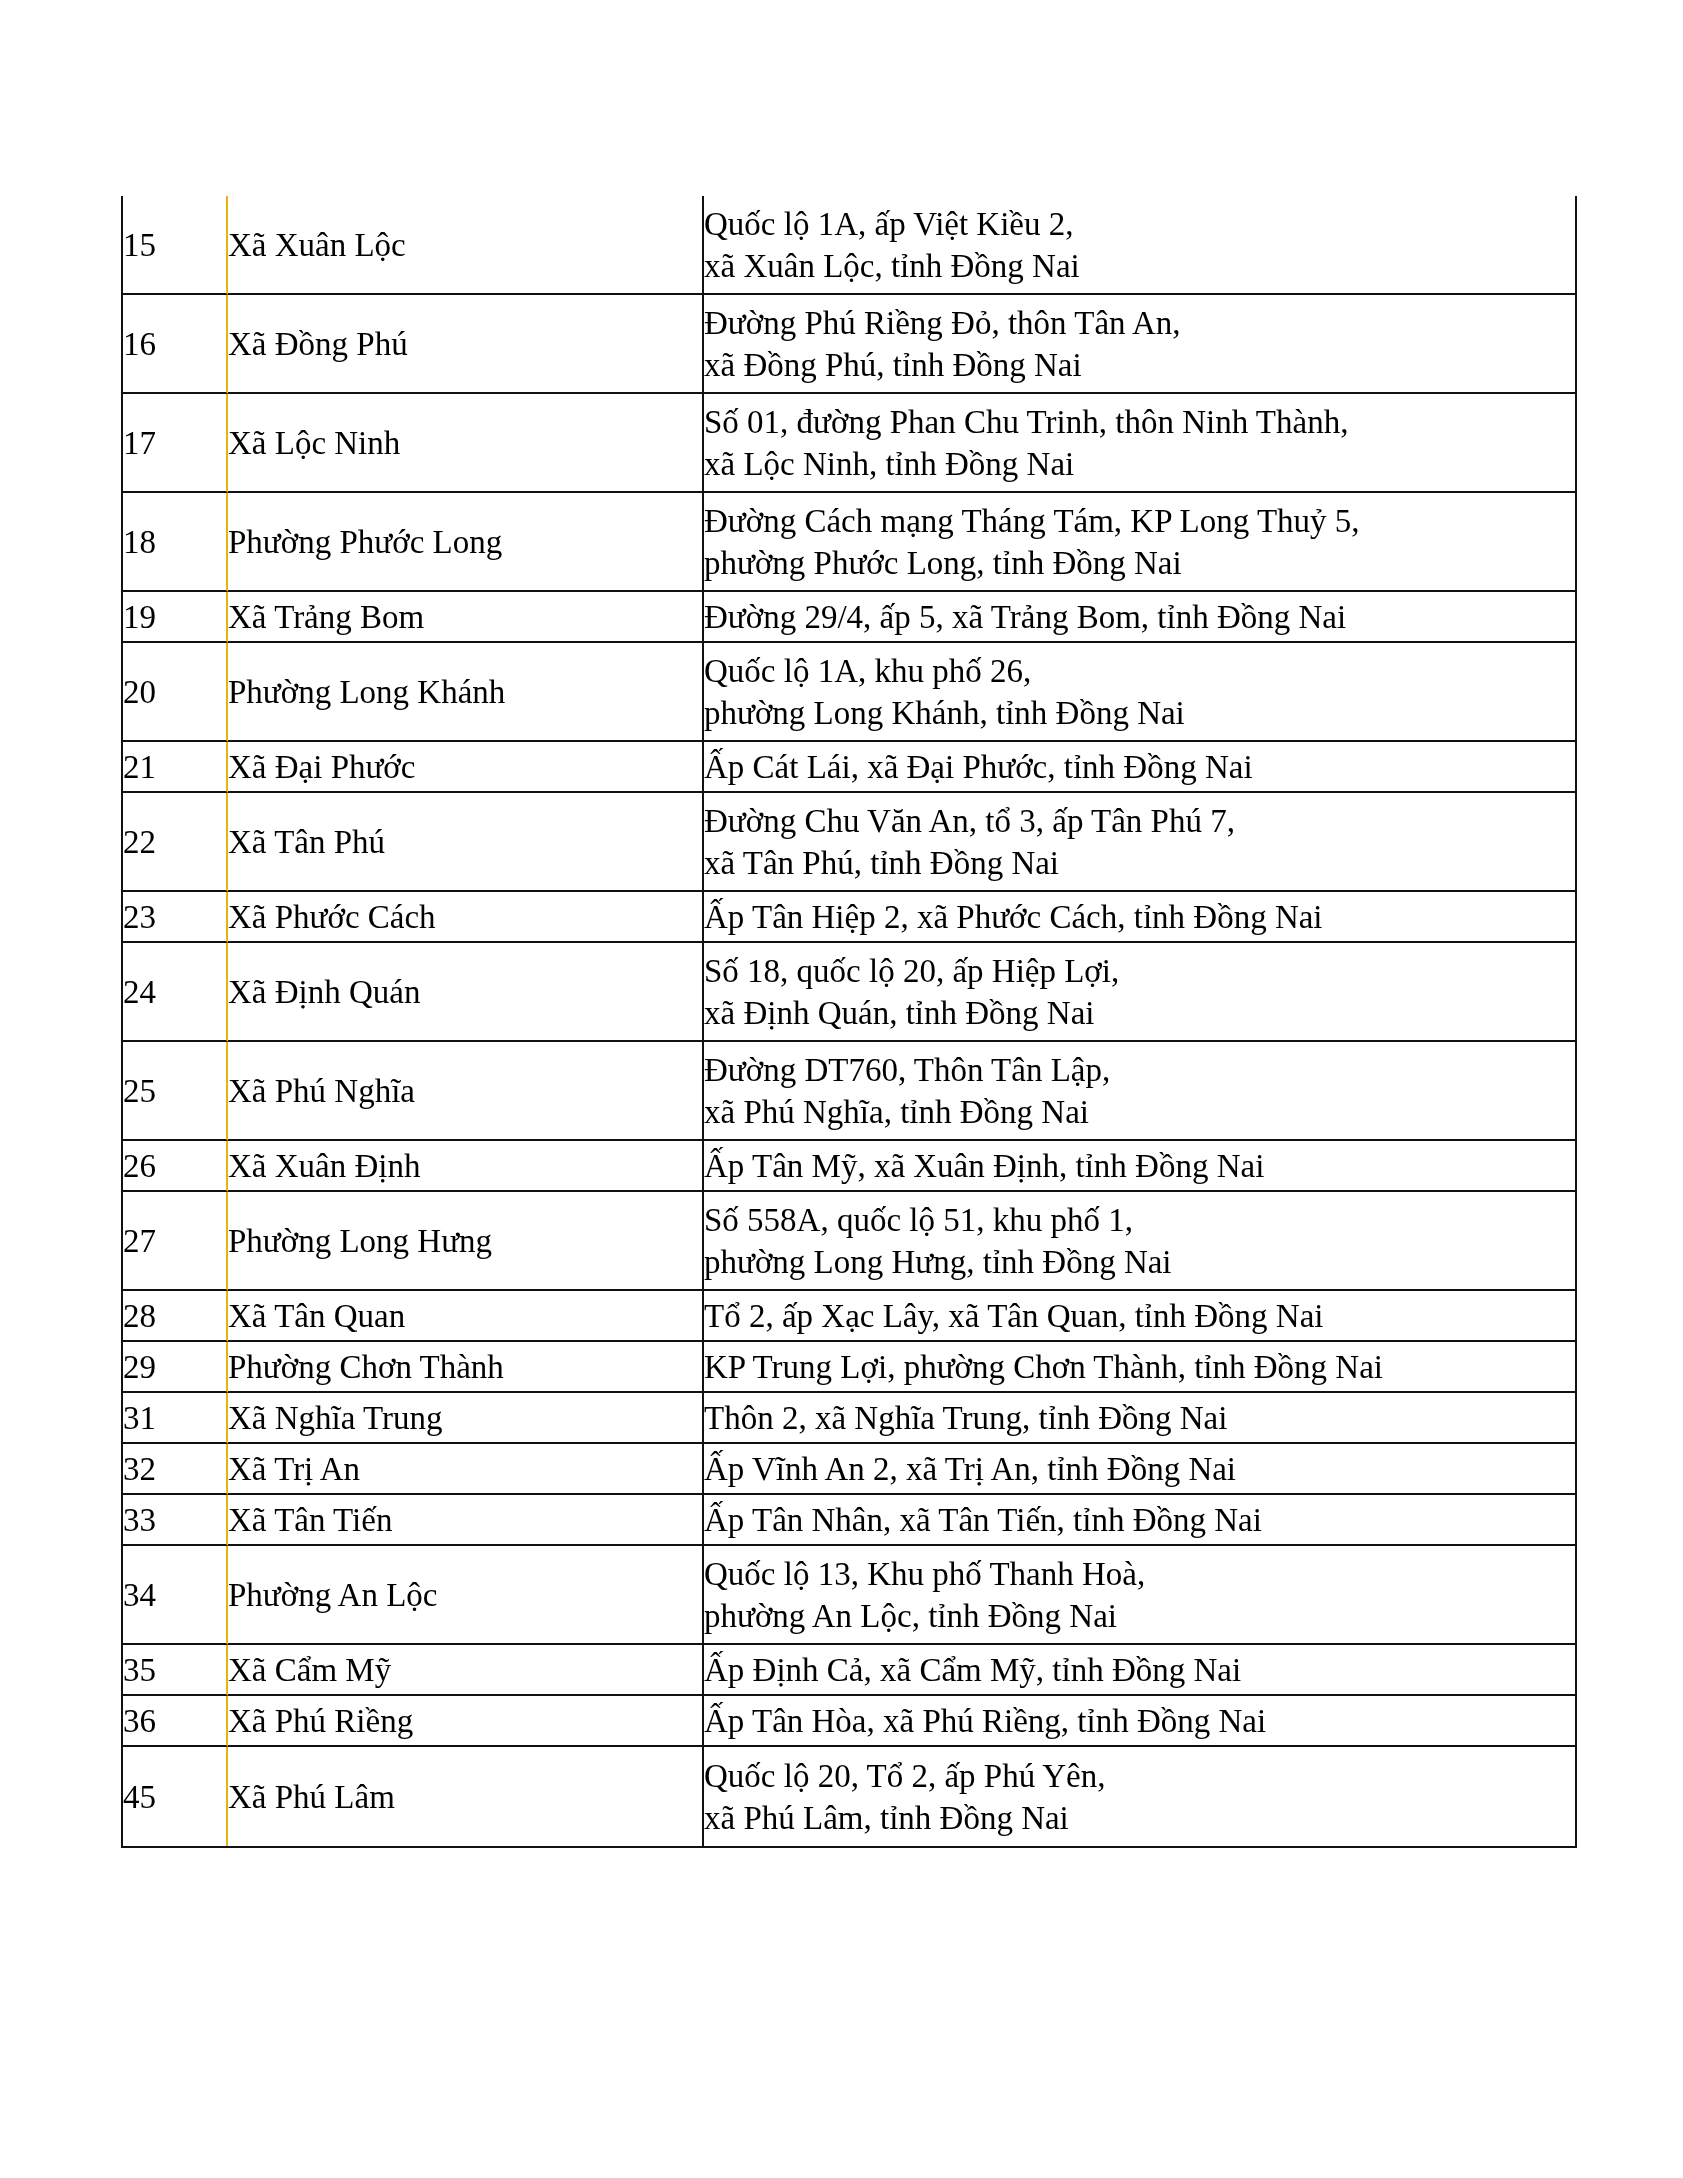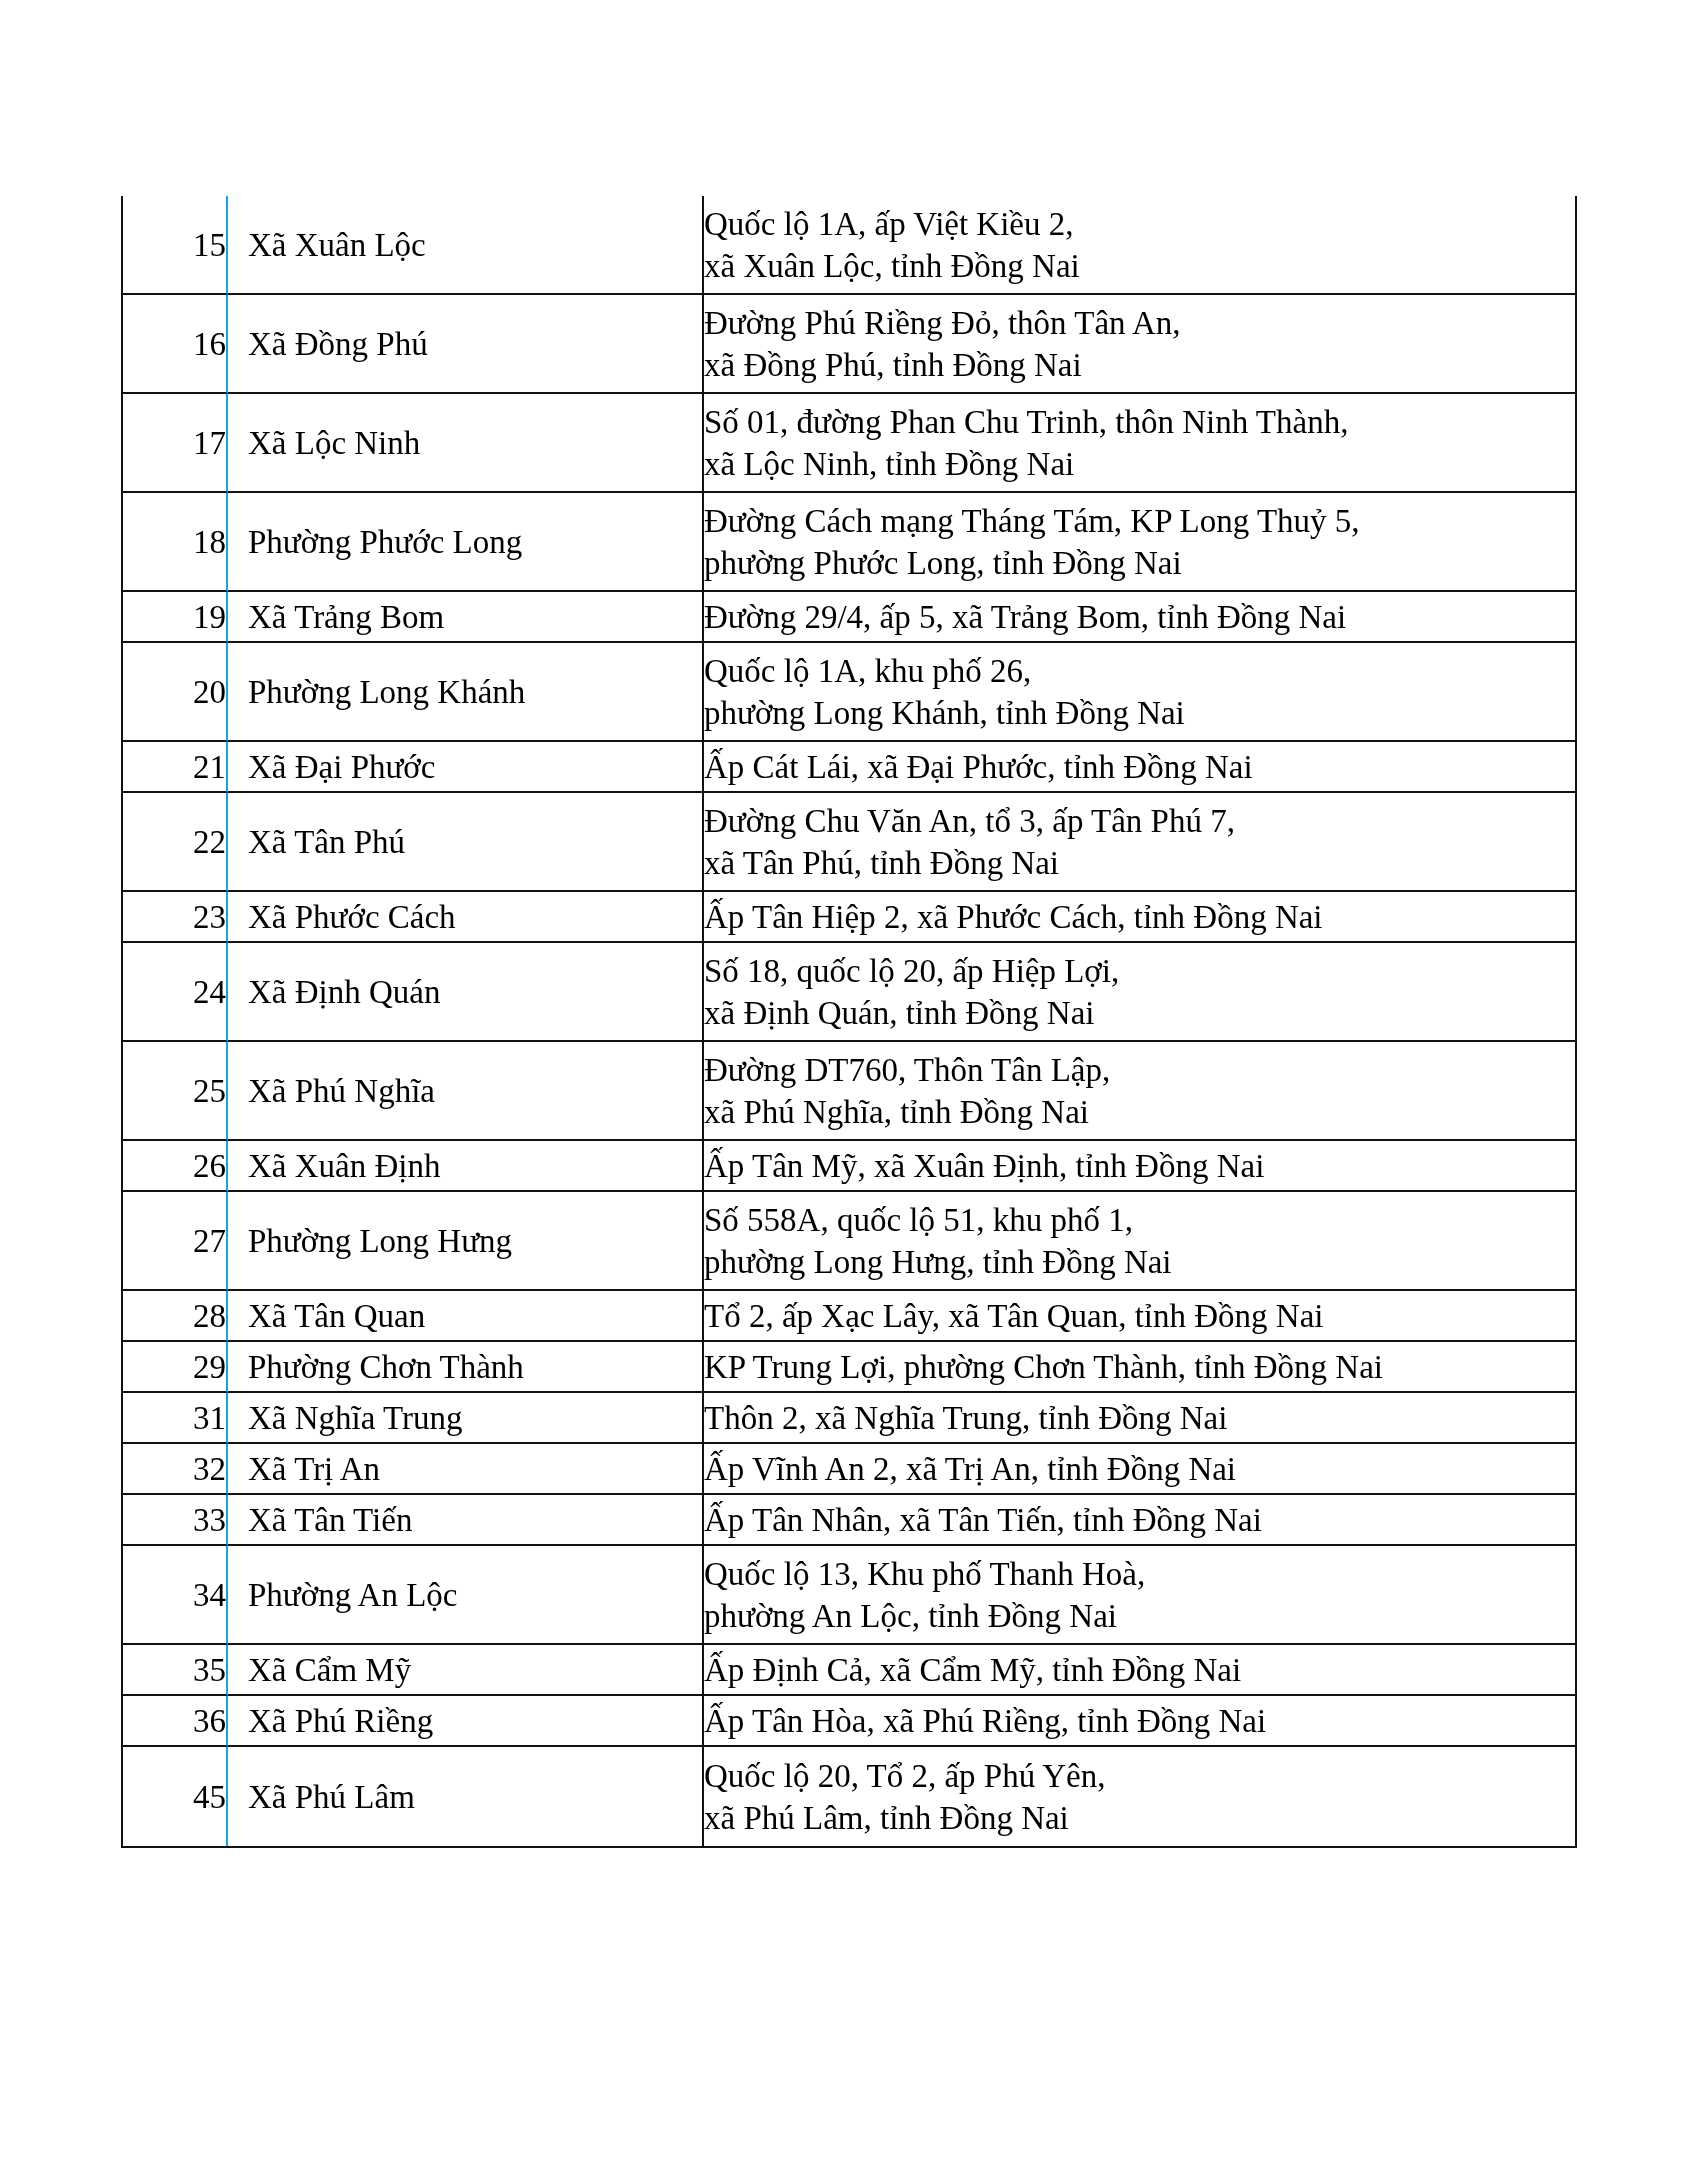--- a/index.html
+++ b/index.html
@@ -35,26 +35,26 @@
     font-size:33px;
     line-height:42px;
     vertical-align:middle;
     color:#000;
     overflow:hidden;
     white-space:nowrap;
   }
   tr.r2{height:99px;}
   tr.r1{height:51px;}
   td.c-num{
-    text-align:right;
-    border-right:2px solid #0ea5e9;
+    text-align:left;
+    border-right:2px solid #eab308;
     border-bottom:2px solid #111;
   }
   td.c-name{
-    padding-left:20px;
+    padding-left:0;
     border-right:2px solid #111;
     border-bottom:2px solid #111;
   }
   td.c-addr{
     border-bottom:2px solid #111;
   }
   tr:last-child td{border-bottom:none;}
   .addr-line{white-space:nowrap;}
 </style>
 </head>

